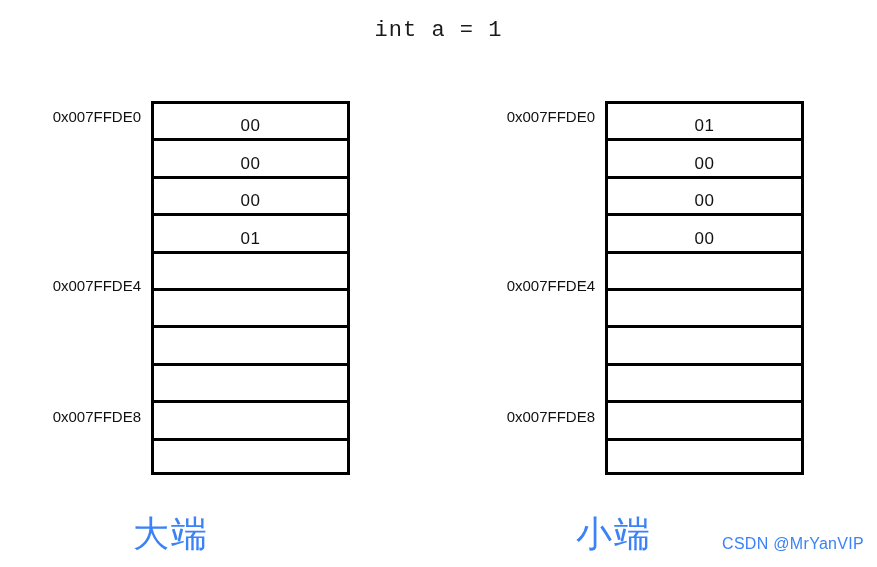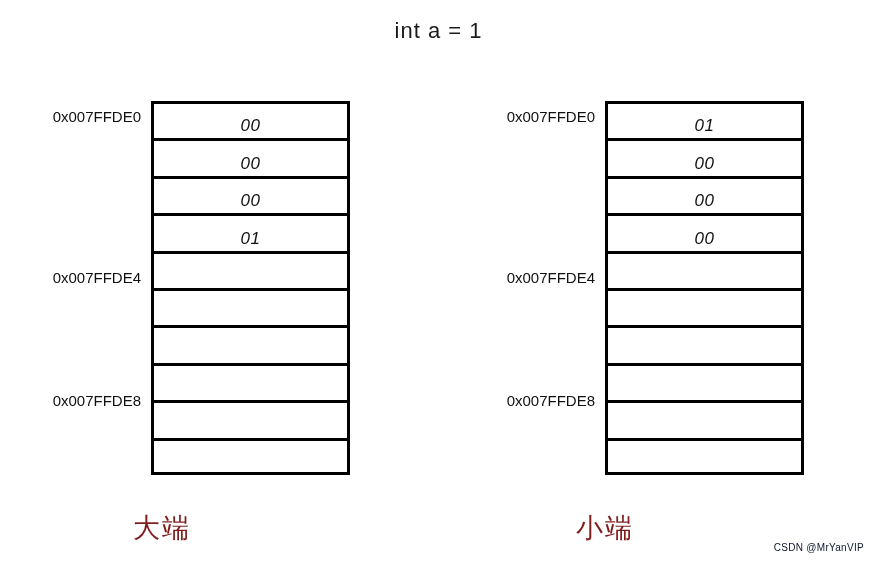--- a/index.html
+++ b/index.html
@@ -17,42 +17,41 @@
     color: #111111;
   }
 
   
   .title {
     position: absolute;
     top: 18px;
     left: 0;
     width: 877px;
     text-align: center;
-    font-family: Liberation Sans, sans-serif;
+    font-family: Liberation Mono, monospace;
     font-size: 22px;
     letter-spacing: 1px;
     color: #1a1a1a;
   }
 
   
   .panel {
     position: absolute;
     top: 101px;
   }
   .panel-left  { left: 151px; }
   .panel-right { left: 605px; }
 
   .mem-table {
     position: relative;
     width: 199px;
     height: 374px;
     border: 3px solid #000000;
     box-sizing: border-box;
     background: #ffffff;
-    font-style: italic;
   }
   .mem-row {
     position: relative;
     height: 37.4px;
     box-sizing: border-box;
     border-bottom: 3px solid #000000;
     display: flex;
     align-items: flex-end;
     justify-content: center;
   }
@@ -72,43 +71,43 @@
     position: absolute;
     font-size: 15px;
     color: #111111;
     white-space: nowrap;
     text-align: right;
   }
   .addr-left  { right: 736px; }   
   .addr-right { right: 282px; }   
 
   .addr-r0 { top: 108px; }
-  .addr-r4 { top: 269px; margin-left: 20px; }
-  .addr-r8 { top: 392px; }
+  .addr-r4 { top: 277px; margin-left: 20px; }
+  .addr-r8 { top: 408px; }
 
   
   .caption {
     position: absolute;
     top: 510px;
-    font-size: 27px;
+    font-size: 36px;
     font-family: Liberation Serif, serif;
-    color: #7f1d1d;
+    color: #3b82f6;
     letter-spacing: 2px;
     white-space: nowrap;
   }
   .caption-left  { left: 133px; }
   .caption-right { left: 576px; }
 
   
   .watermark {
     position: absolute;
     right: 13px;
     bottom: 14px;
-    font-size: 10px;
-    color: #0f172a;
+    font-size: 16px;
+    color: #3b82f6;
     letter-spacing: 0.3px;
     white-space: nowrap;
   }
 </style>
 </head>
 <body>
 
 <div class="title">int a = 1</div>
 
 <div class="addr addr-left addr-r0">0x007FFDE0</div>

